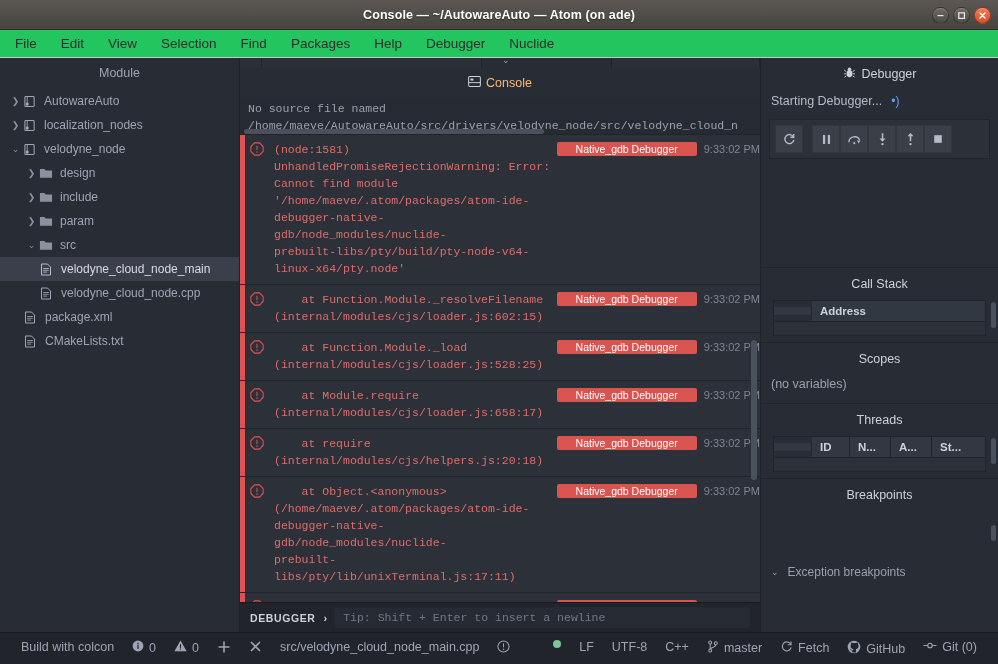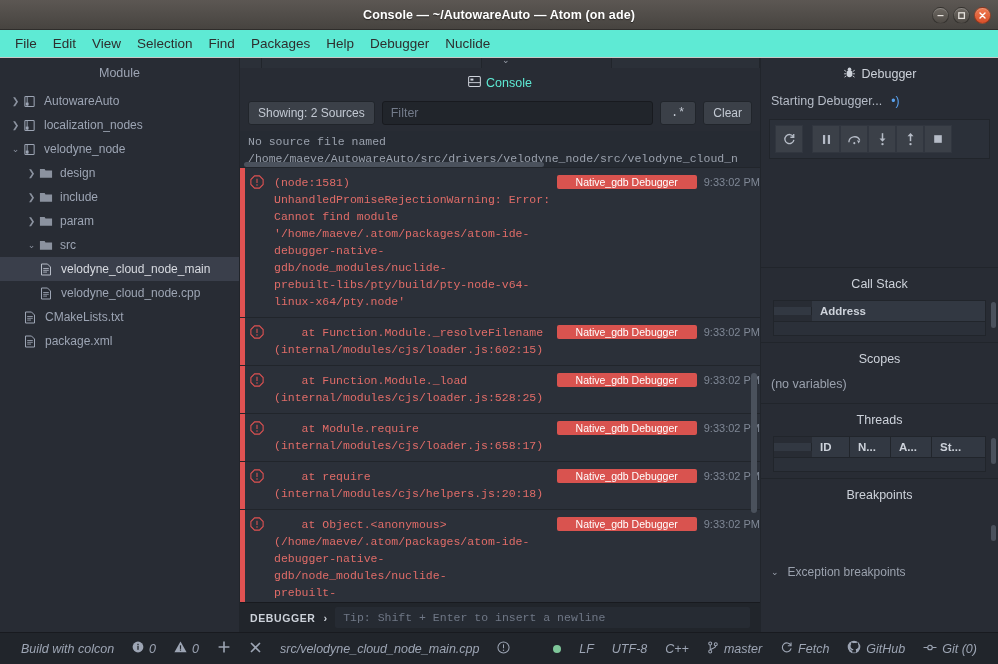--- a/index.html
+++ b/index.html
@@ -34,23 +34,23 @@
         box-shadow:inset 0 1px 0 rgba(255,255,255,.22);
   }
   .wc.min { background:linear-gradient(#6d6862,#4e4a45); color:#ddd;}
   .wc.max { background:linear-gradient(#6d6862,#4e4a45); color:#ddd;}
   .wc.close { background:linear-gradient(#f07a51,#d9502a); color:#fff;}
   .wc svg { display:block; }
 
   
   .menubar {
     height:28px; flex:0 0 28px;
-    background:#5eead4;
+    background:#22c55e;
     border-bottom:1px solid #c9c9c7;
-    display:flex; align-items:center; padding:0 8px; gap:2px;
+    display:flex; align-items:center; padding:0 8px; gap:10px;
   }
   .menubar .mi {
     color:#2e2e2e; font-size:13.5px; padding:3px 7px; border-radius:2px; cursor:default; white-space:nowrap;
   }
 
   
   .main { flex:1; display:flex; min-height:0; background:#282c34; }
 
   
   .sidebar {
@@ -81,21 +81,21 @@
   
   .center { flex:1; min-width:0; display:flex; flex-direction:column; background:#282c34; position:relative; }
   .tabstrip {
     height:10px; flex:0 0 10px; background:#21252b; position:relative; display:flex; align-items:flex-end;
   }
   .tabstrip .tabghost { height:10px; background:#2b3038; border-right:1px solid #21252b; }
   .tabstrip .tabghost.active { background:#282c34; }
   .tabstrip .chev { position:absolute; left:262px; top:-3px; color:#9aa0ab; font-size:9px; }
 
   .console-head {
-    text-align:center; color:#5eead4; font-size:12.5px; padding:8px 0 8px 0;
+    text-align:center; color:#fdba74; font-size:12.5px; padding:8px 0 8px 0;
     display:flex; align-items:center; justify-content:center; gap:5px;
     background:#282c34;
   }
   .console-toolbar {
     display:flex; align-items:center; gap:7px; padding:3px 8px 6px 8px; background:#282c34;
   }
   .btn {
     background:#3b4048; border:1px solid #21252b; color:#c3c9d3;
     font-size:12px; padding:4px 9px; border-radius:3px; cursor:default; white-space:nowrap;
   }
@@ -192,21 +192,21 @@
   .bp-scroll { position:absolute; right:2px; top:14px; width:5px; height:16px; background:#4a515c; border-radius:3px; }
   .exc-row { display:flex; align-items:center; gap:9px; padding:2px 10px 0 10px; color:#9aa1ad; font-size:12px; }
   .exc-row .cv { font-size:9px; color:#9aa1ad; }
 
   
   .statusbar {
     height:32px; flex:0 0 32px; background:#21252b; border-top:1px solid #181a1f;
     display:flex; align-items:center; padding:0 12px; color:#9da5b4; font-size:12.5px;
     justify-content:space-between;
   }
-  .sb-left, .sb-right { display:flex; align-items:center;font-style:italic; }
+  .sb-left, .sb-right { display:flex; align-items:flex-start; }
   .sb-left { gap:0; }
   .sb-item { display:flex; align-items:center; gap:5px; padding:0 9px; white-space:nowrap; cursor:default; }
   .sb-right .sb-item { padding:0 9px; }
   .dot-green { width:8px; height:8px; border-radius:50%; background:#7ec699; display:inline-block; }
   svg { shape-rendering:geometricPrecision; }
 </style>
 </head>
 <body>
 
 <div class="app">
@@ -345,31 +345,31 @@
         <span class="tree-label">velodyne_cloud_node.cpp</span>
       </div>
 
       <div class="tree-row indent2">
         <span class="tree-icon">
           <svg width="12" height="13" viewBox="0 0 12 13">
               <path d="M1.5 1 L7.5 1 L10.5 4 L10.5 12 L1.5 12 Z" fill="none" stroke="#9da5b4" stroke-width="1"></path>
               <path d="M3.2 5.5 H8.8 M3.2 7.3 H8.8 M3.2 9.1 H7" stroke="#9da5b4" stroke-width=".85"></path>
             </svg>
         </span>
-        <span class="tree-label">CMakeLists.txt</span>
+        <span class="tree-label">package.xml</span>
       </div>
 
       <div class="tree-row indent2">
         <span class="tree-icon">
           <svg width="12" height="13" viewBox="0 0 12 13">
               <path d="M1.5 1 L7.5 1 L10.5 4 L10.5 12 L1.5 12 Z" fill="none" stroke="#9da5b4" stroke-width="1"></path>
               <path d="M3.2 5.5 H8.8 M3.2 7.3 H8.8 M3.2 9.1 H7" stroke="#9da5b4" stroke-width=".85"></path>
             </svg>
         </span>
-        <span class="tree-label">package.xml</span>
+        <span class="tree-label">CMakeLists.txt</span>
       </div>
     </div>
 
     <div class="center">
 
       <div class="tabstrip">
         <div class="tabghost" style="width:22px"></div>
         <div class="tabghost" style="width:220px"></div>
         <div class="tabghost active" style="width:130px"></div>
         <div class="tabghost" style="width:148px"></div>
@@ -380,26 +380,20 @@
         <span>
           <svg width="13" height="11" viewBox="0 0 14 12">
               <rect x="0.6" y="0.6" width="12.8" height="10.8" rx="1.2" fill="none" stroke="#cdd2da" stroke-width="1.1"></rect>
               <rect x="2.6" y="2.8" width="3.2" height="2.2" fill="#cdd2da"></rect>
               <path d="M0.6 7.2 H13.4" stroke="#cdd2da" stroke-width="1"></path>
             </svg>
         </span>
         <span>Console</span>
       </div>
 
-      <div class="console-toolbar">
-        <div class="btn">Showing: 2 Sources</div>
-        <input class="filter-input" type="text" placeholder="Filter" style="">
-        <div class="regex-btn">.*</div>
-        <div class="btn">Clear</div>
-      </div>
 
       <div class="pre-lines">
         <div style="white-space:pre">No source file named
 /home/maeve/AutowareAuto/src/drivers/velodyne_node/src/velodyne_cloud_n</div>
         <div class="hscroll"></div>
       </div>
 
       <div class="log">
 
         <div class="log-row">

